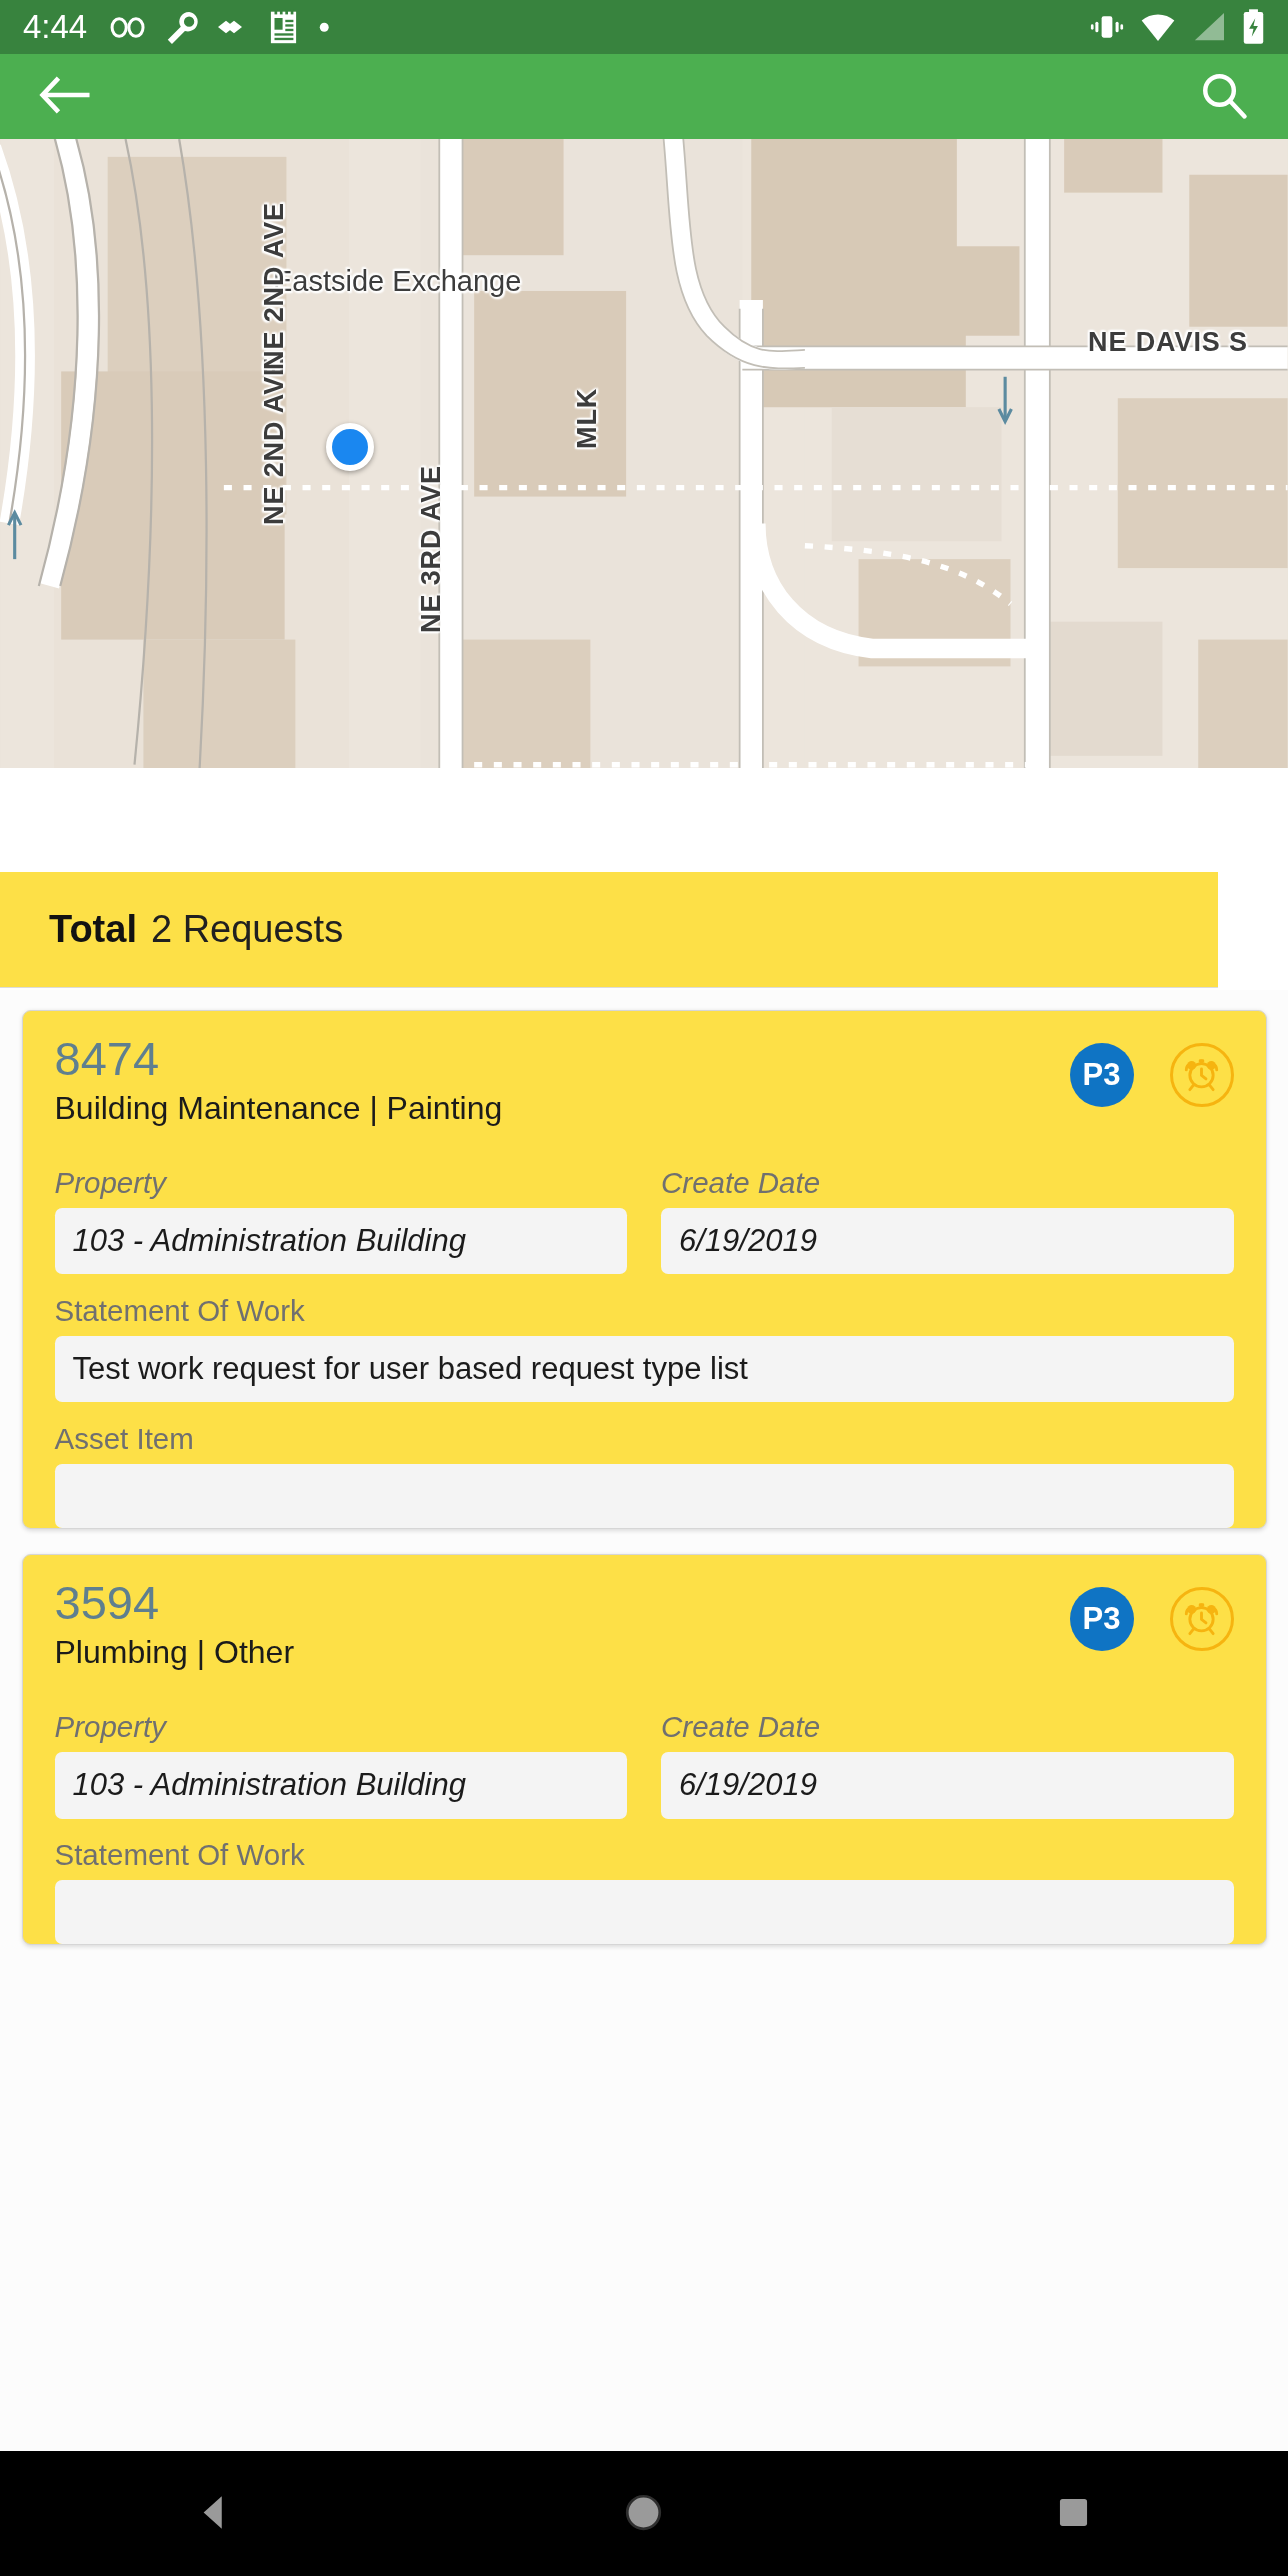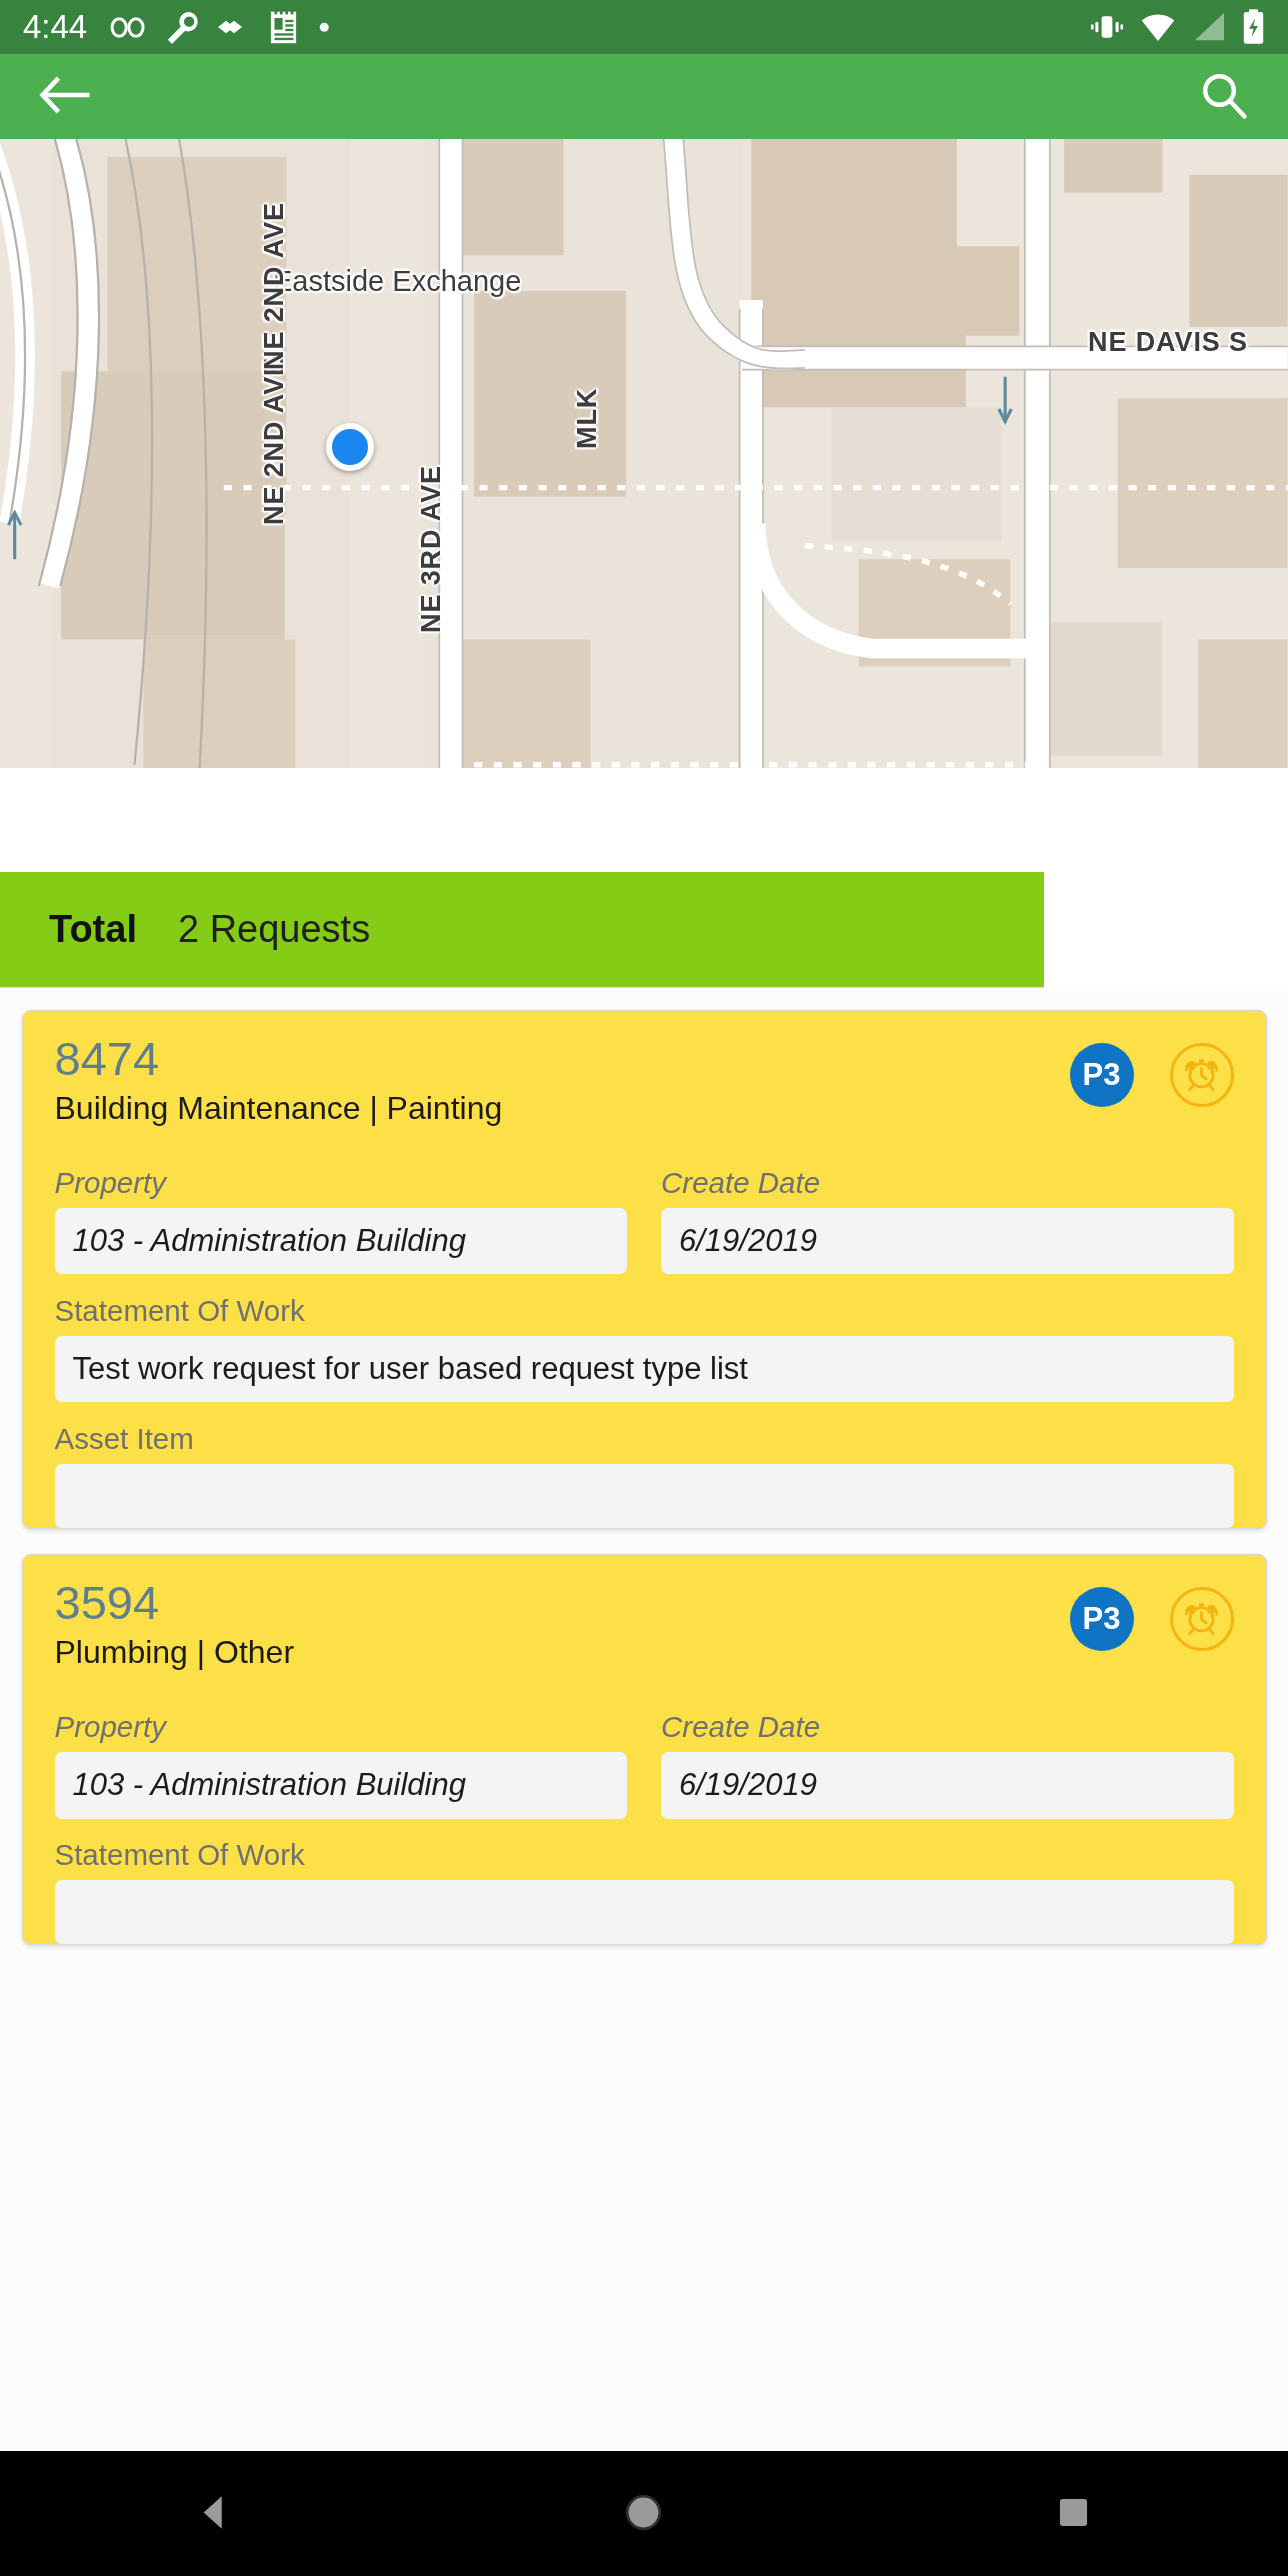--- a/index.html
+++ b/index.html
@@ -54,22 +54,22 @@
     box-shadow: 0 1.8px 5.4px rgba(0,0,0,.35);
   }
   .fullscreen-btn {
     position: absolute; left: 1112px; top: 693px; width: 150px; height: 150px;
     background: #f8f8f6; box-shadow: 0 0.9px 4.5px rgba(0,0,0,.28);
     display: flex; align-items: center; justify-content: center;
   }
 
   
   .total-row {
-    position: absolute; top: 872px; left: 0; width: 1044px; height: 116px;
-    background: #84cc16; display: flex; align-items: center; padding-left: 49px; gap: 41px;
+    position: absolute; top: 872px; left: 0; width: 1218px; height: 116px;
+    background: #fde047; display: flex; align-items: center; padding-left: 49px; gap: 14px;
     border-bottom: 1.8px solid #dcdcdc;
   }
   .total-label { font-size: 38px; font-weight: 700; color: #121212; }
   .total-value { font-size: 38px; font-weight: 400; color: #202020; }
 
   
   .card-list {
     position: absolute; top: 990px; left: 0; width: 1288px; height: 1461px;
     background: #fcfcfc; overflow: hidden; padding-top: 19.7px;
   }

